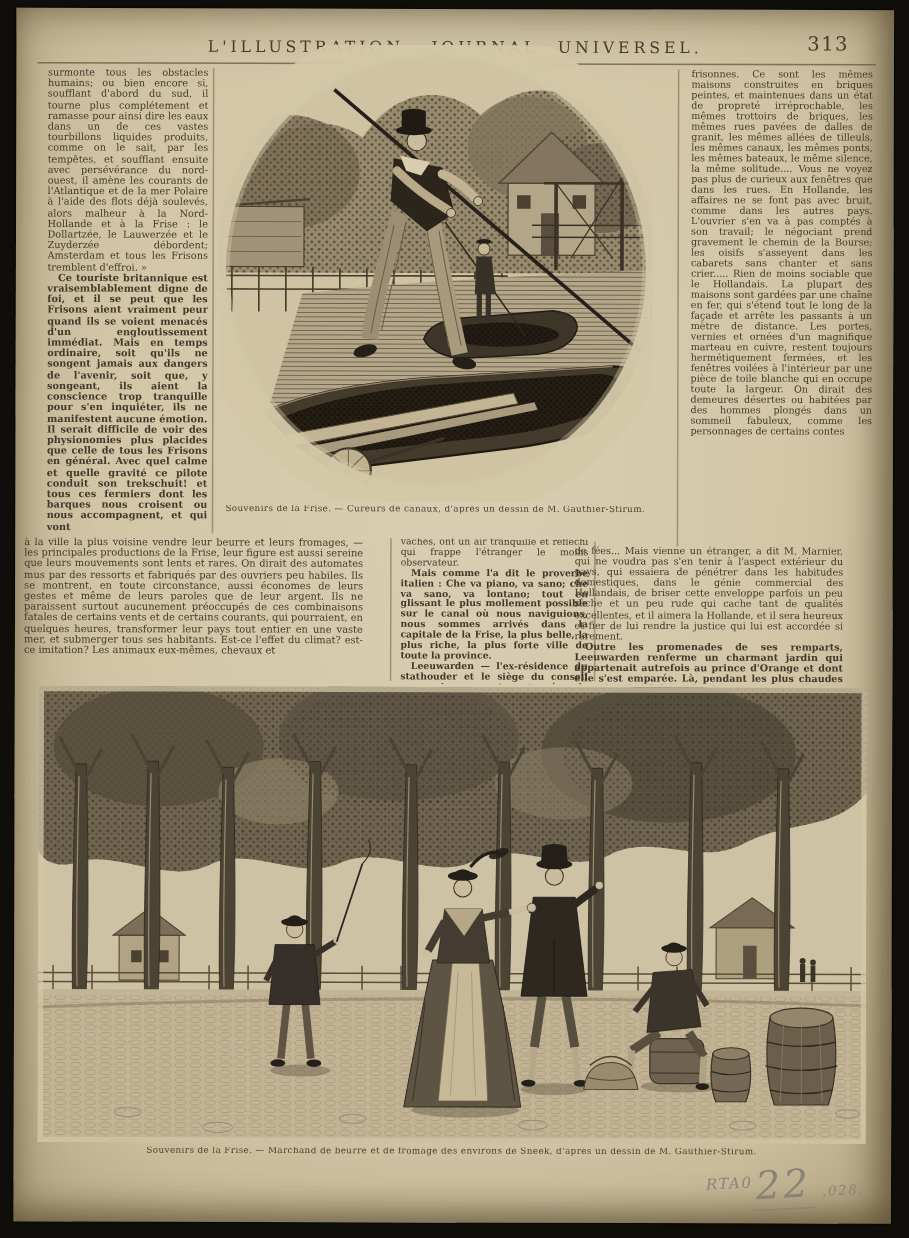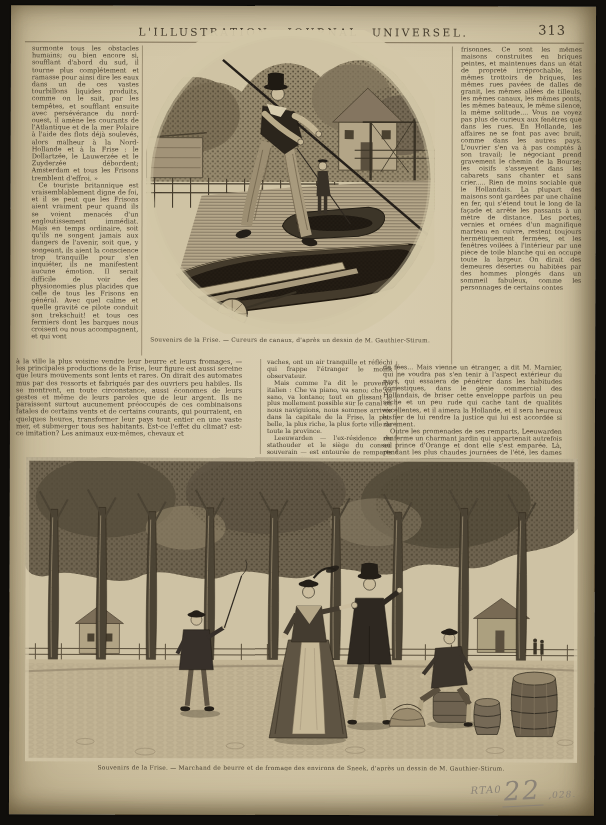--- a/index.html
+++ b/index.html
@@ -29,21 +29,21 @@
   }
   .head-rule{
     position:absolute;top:36px;left:14px;right:12px;height:0;
     border-top:1px solid #6a5d45;opacity:.8;
   }
   .col{
     position:absolute;overflow:hidden;text-align:justify;
     color:#42392b;
   }
   .col p{margin:0;padding:0;}
-  .col p.ind{text-indent:7px;}
+  .col p.ind{text-indent:7px;font-weight:bold;}
   .col-left   {left:21px;  top:40px;  width:107px; height:312px; font-size:6.5px; line-height:7.2px;}
   .col-right  {left:450px; top:40px;  width:121px; height:320px; font-size:6.4px; line-height:7.0px;}
   .col-a      {left:6px;  top:353px; width:226px; height:97px;  font-size:6.6px; line-height:7.2px;}
   .col-b      {left:257px; top:353px; width:125px; height:97px;  font-size:6.2px; line-height:6.9px;}
   .col-c      {left:373px; top:358px; width:179px; height:92px;  font-size:6.4px; line-height:7.1px;}
   .vrule{position:absolute;width:0;border-left:1px solid #8a7c61;opacity:.75;}
   .vr-left {left:131px;top:40px;height:310px;}
   .vr-right{left:441px;top:40px;height:318px;}
   .vr-a    {left:250px;top:353px;height:95px;}
   .vr-b    {left:386px;top:355px;height:93px;}

